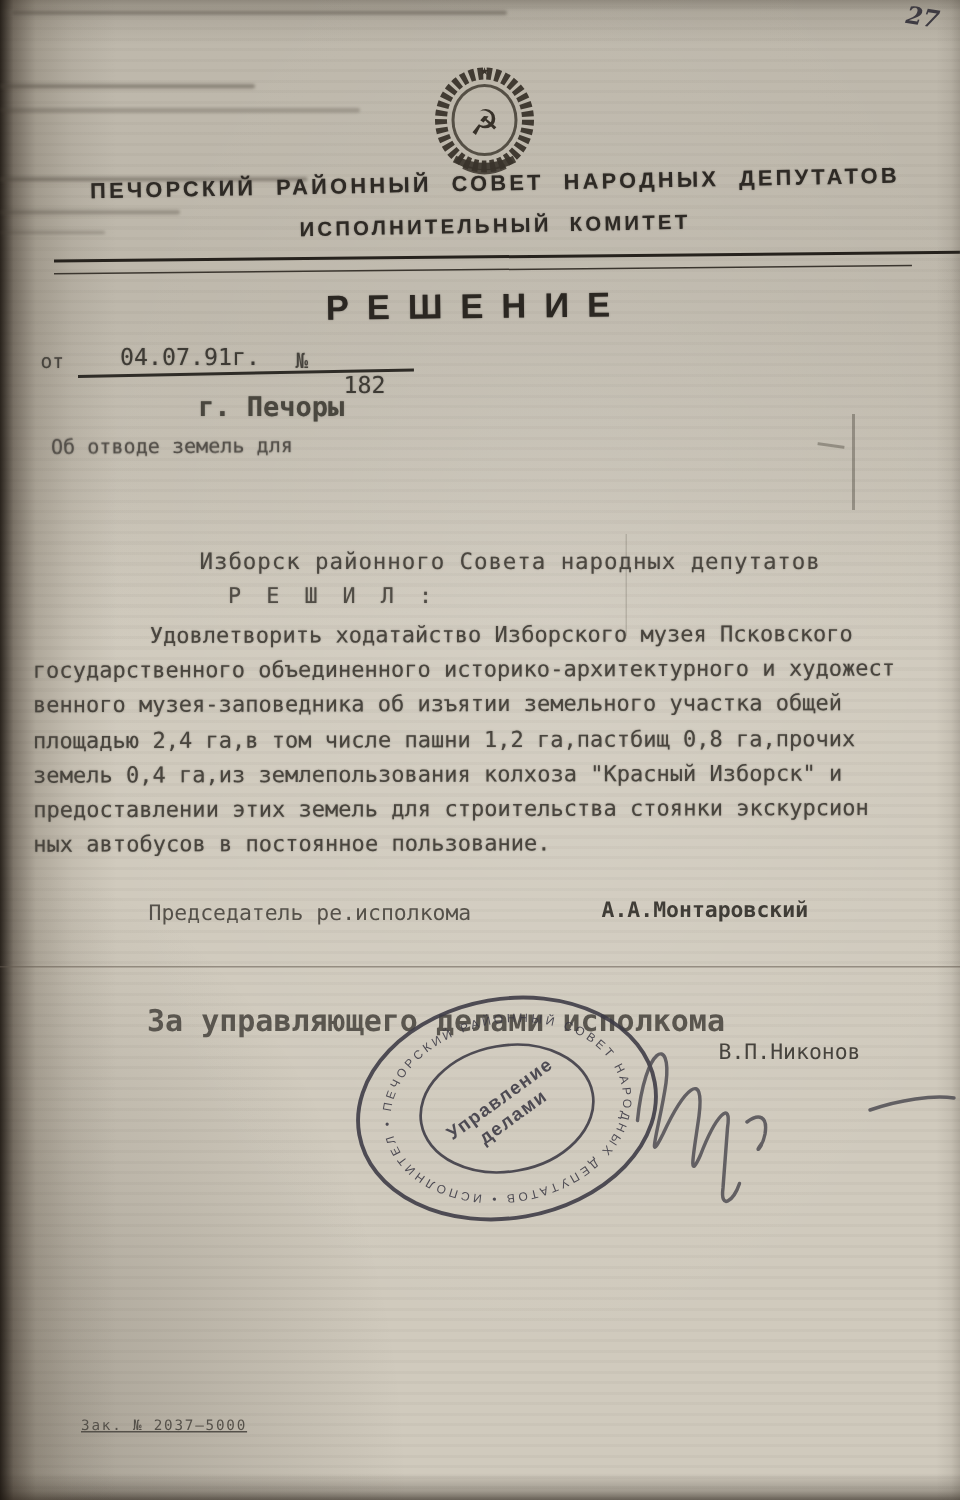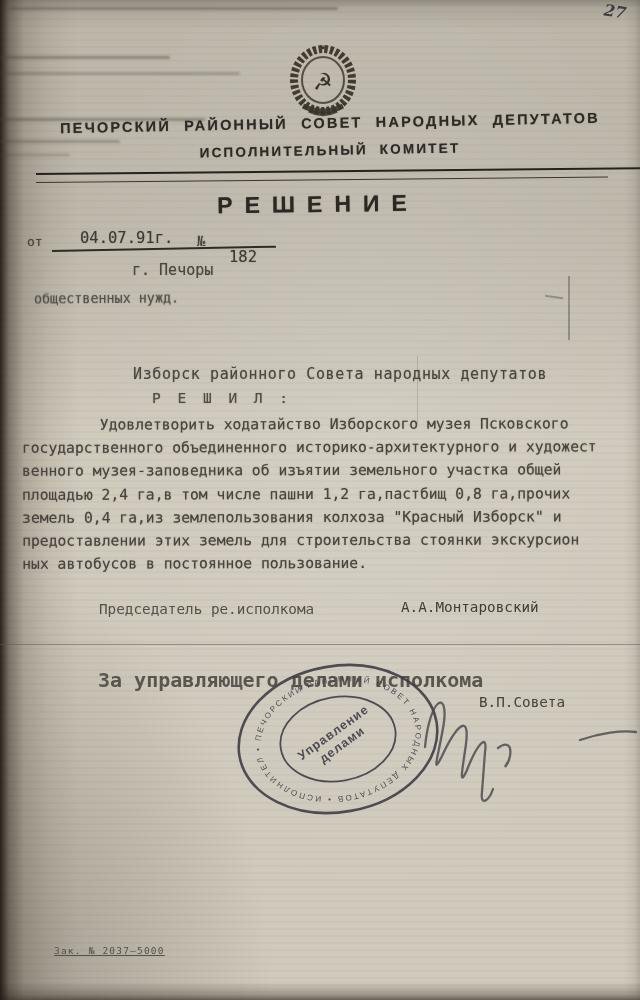--- a/index.html
+++ b/index.html
@@ -41,36 +41,36 @@
     text-shadow:0 0 1px rgba(43,39,34,0.55);}
 
   .typed{color:#47443e; text-shadow:0 0 1px rgba(70,66,60,0.5);}
   .from-label{position:absolute; left:27px; top:234px; font-size:13px;text-align:center;}
   .date-val{position:absolute; left:80px; top:229px; font-size:15.5px; color:#3e3b35;}
   .no-label{position:absolute; left:197px; top:233px; font-size:14px;}
   .no-val{position:absolute; left:229px; top:228px; font-size:15.5px; color:#3e3b35;margin-top:20px;}
   .date-underline{position:absolute; left:52px; top:250px; width:224px; height:1.6px;
     background:#2f2c27; transform:rotate(-1.1deg); transform-origin:left center;}
 
-  .place{position:absolute; left:132px; top:261px; font-size:15px; color:#4a473f;}
+  .place{position:absolute; left:132px; top:261px; font-size:18px; color:#4a473f;font-weight:bold;}
 
   .subject{position:absolute; left:34px; top:290px; font-size:13.4px; line-height:17.5px;
     color:#54504a; transform:rotate(-0.4deg); text-shadow:0 0 1.2px rgba(84,80,74,0.7); filter:blur(0.2px);}
 
   .preamble{position:absolute; left:133px; top:365px; font-size:15px; letter-spacing:0.6px; color:#4b4740;}
   .resolved{position:absolute; left:152px; top:390px; font-size:14.5px; letter-spacing:4px; color:#514d46; filter:blur(0.25px);}
 
   .para{position:absolute; left:22px; top:412px; width:640px; font-size:14.7px;
     line-height:23.2px; color:#49453e; transform:rotate(-0.15deg);
     text-shadow:0 0 1.1px rgba(73,69,62,0.6);}
   .para > div{white-space:nowrap;}
   .para > div:first-child{text-indent:78px;}
 
   .sig1-title{position:absolute; left:99px; top:601px; font-size:14.3px; color:#55514a; filter:blur(0.2px);}
-  .sig1-name{position:absolute; left:401px; top:599px; font-size:14.3px; color:#403d37;}
+  .sig1-name{position:absolute; left:401px; top:599px; font-size:14.3px; color:#403d37;font-weight:bold;}
 
   .mid-line{position:absolute; left:0; top:644px; width:640px; height:1.2px;
     background:rgba(98,90,78,0.55); box-shadow:0 3px 2px -1px rgba(98,90,78,0.25);}
 
   .sig2-l1{position:absolute; left:98px; top:668px; font-size:20px; color:#5a564f; filter:blur(0.25px);font-weight:bold;}
   .sig2-l2{position:absolute; left:98px; top:696px; font-size:14.3px; color:#5a564f; filter:blur(0.25px);}
   .sig2-name{position:absolute; left:479px; top:694px; font-size:14.3px; color:#46433d;}
 
   .stamp{position:absolute; left:228px; top:660px; opacity:0.88; filter:blur(0.3px);}
   .handsign{position:absolute; left:330px; top:652px; opacity:0.82;}
@@ -116,42 +116,42 @@
 
   <div class="typed from-label">от</div>
   <div class="typed date-val">04.07.91г.</div>
   <div class="typed no-label">№</div>
   <div class="typed no-val">182</div>
   <div class="date-underline"></div>
 
   <div class="typed place">г. Печоры</div>
 
   <div class="subject">
-      <div>общественных нужд.</div>
+      <div>Об отводе земель для</div>
     </div>
 
   <div class="typed preamble">Изборск районного Совета народных депутатов</div>
   <div class="typed resolved">Р Е Ш И Л :</div>
   <div class="para">
       <div>Удовлетворить ходатайство Изборского музея Псковского</div>
       <div>государственного объединенного историко-архитектурного и художест</div>
       <div>венного музея-заповедника об изъятии земельного участка общей</div>
       <div>площадью 2,4 га,в том числе пашни 1,2 га,пастбищ 0,8 га,прочих</div>
       <div>земель 0,4 га,из землепользования колхоза "Красный Изборск" и</div>
       <div>предоставлении  этих земель для строительства стоянки экскурсион</div>
       <div>ных автобусов в постоянное пользование.</div>
     </div>
 
   <div class="sig1-title">Председатель ре.исполкома</div>
   <div class="sig1-name">А.А.Монтаровский</div>
 
   <div class="mid-line"></div>
 
   <div class="sig2-l1">За управляющего делами исполкома</div>
-  <div class="sig2-name">В.П.Совета</div>
+  <div class="sig2-name">В.П.Никонов</div>
 
   <div class="stamp">
     <svg width="220" height="160" viewBox="0 0 220 160">
       <defs>
         <path id="ringPath" d="M -78,0 A 78,57 0 1 1 78,0 A 78,57 0 1 1 -78,0"></path>
       </defs>
       <g transform="translate(110,79) rotate(-10)" fill="none" stroke="#3c3a45">
         <ellipse cx="0" cy="0" rx="100" ry="73" stroke-width="2.6"></ellipse>
         <ellipse cx="0" cy="0" rx="58" ry="42" stroke-width="1.8"></ellipse>
         <text font-family="Liberation Sans, sans-serif" font-size="8" letter-spacing="2.2" fill="#3c3a45" stroke="none">

